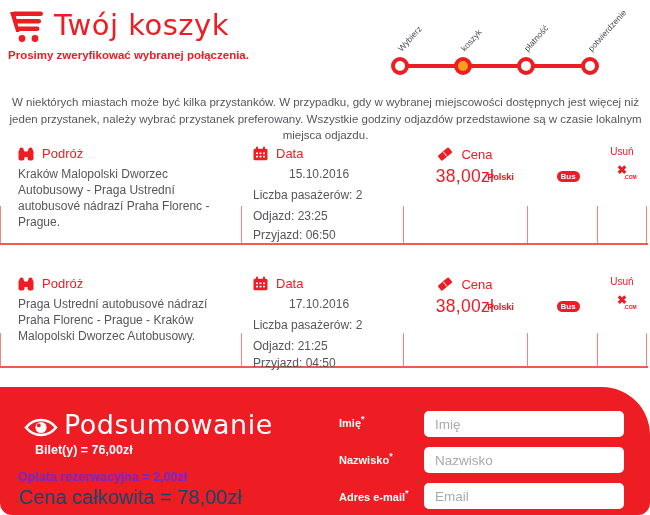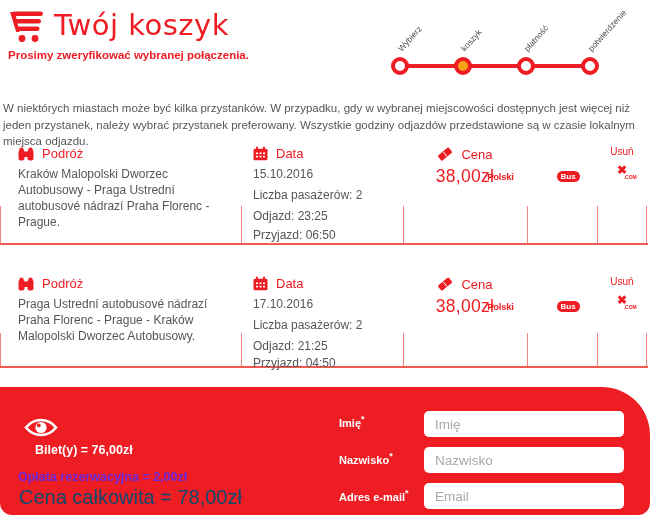--- a/index.html
+++ b/index.html
@@ -24,34 +24,34 @@
   
   .stepper{position:absolute;left:380px;top:0;width:268px;height:84px;}
   .stepper-line{position:absolute;left:20px;top:64px;width:191px;height:4px;background:var(--red);border-radius:2px;}
   .step-dot{position:absolute;top:57px;width:18px;height:18px;border:4px solid var(--red);
     border-radius:50%;background:#fff;}
   .step-dot.active{background:var(--orange);}
   .step-label{position:absolute;top:43px;height:11px;line-height:11px;font-size:8.5px;color:#4a4c51;
     white-space:nowrap;transform:rotate(-48deg);transform-origin:0 100%;}
 
   
-  .intro{position:absolute;left:3px;top:100px;width:645px;font-size:11.5px;line-height:16.5px;color:var(--gray);}
+  .intro{position:absolute;left:3px;top:94px;width:645px;font-size:11.5px;line-height:16.5px;color:var(--gray);text-align:center;}
 
   
   .trip-row{position:absolute;left:0;width:648px;border-bottom:2px solid var(--red-border);}
   .trip-row.r1{top:140px;height:105px;}
   .trip-row.r2{top:270px;height:98px;}
   .col-head{position:absolute;display:flex;align-items:center;gap:8px;font-size:13px;color:var(--red);}
   .head-trip{left:18px;top:6px;}
   .head-date{left:253px;top:6px;}
   .head-price{left:403px;top:6px;width:124px;justify-content:center;}
   .head-remove{position:absolute;left:599px;top:6px;width:46px;text-align:center;font-size:10px;color:var(--red);}
   .trip-desc{position:absolute;left:18px;top:26px;width:202px;font-size:12px;line-height:16px;color:var(--gray);}
   .date-line{position:absolute;left:253px;font-size:12px;color:var(--gray);white-space:nowrap;}
-  .dl1{top:27px;}.dl2{top:48px;}.dl3{top:69px;}.dl4{top:88px;}
+  .dl1{top:27px;margin-left:36px;}.dl2{top:48px;}.dl3{top:69px;}.dl4{top:88px;}
   .r2 .dl4{top:86px;}
   .price{position:absolute;left:403px;top:26px;width:124px;text-align:center;
     font-size:17.5px;color:var(--red);letter-spacing:.3px;}
   .brand-logo{position:absolute;left:527px;top:31px;width:70px;display:flex;align-items:center;justify-content:center;gap:43px;}
   .brand-p1{font-size:9.5px;font-weight:bold;color:var(--red);letter-spacing:-.3px;}
   .brand-p2{font-size:8px;font-weight:bold;color:#fff;background:var(--red);border-radius:6px;
     padding:1px 4px;line-height:9px;}
   .brand-p3{font-size:5px;font-weight:bold;color:var(--red);margin-left:1px;}
   .remove-btn{position:absolute;left:599px;top:23px;width:46px;text-align:center;border:none;background:none;
     color:var(--red);font-size:12px;font-weight:bold;cursor:pointer;line-height:14px;}
@@ -240,20 +240,21 @@
     <div class="sep p5"></div>
   </div>
 
   <div class="summary-panel"></div>
 
   <svg class="eye-icon" width="34" height="23" viewBox="0 0 34 23">
     <path d="M2 11.5 C 10 1.5, 24 1.5, 32 11.5 C 24 21.5, 10 21.5, 2 11.5 Z" fill="none" stroke="#fff" stroke-width="2.6"></path>
     <circle cx="17" cy="11.5" r="5.6" fill="#fff"></circle>
     <circle cx="14.8" cy="9.4" r="1.9" fill="#ee1c23"></circle>
   </svg>
+  <div class="summary-title">Podsumowanie</div>
   <div class="sum-line1">Bilet(y) = 76,00zł</div>
   <div class="sum-line2">Opłata rezerwacyjna = 2,00zł</div>
   <div class="sum-total">Cena całkowita = 78,00zł</div>
 
   <label class="form-label fl1"><span>Imię</span><sup>*</sup></label>
   <input class="form-input fi1" type="text" placeholder="Imię" style="">
 
   <label class="form-label fl2"><span>Nazwisko</span><sup>*</sup></label>
   <input class="form-input fi2" type="text" placeholder="Nazwisko" style="">
 

